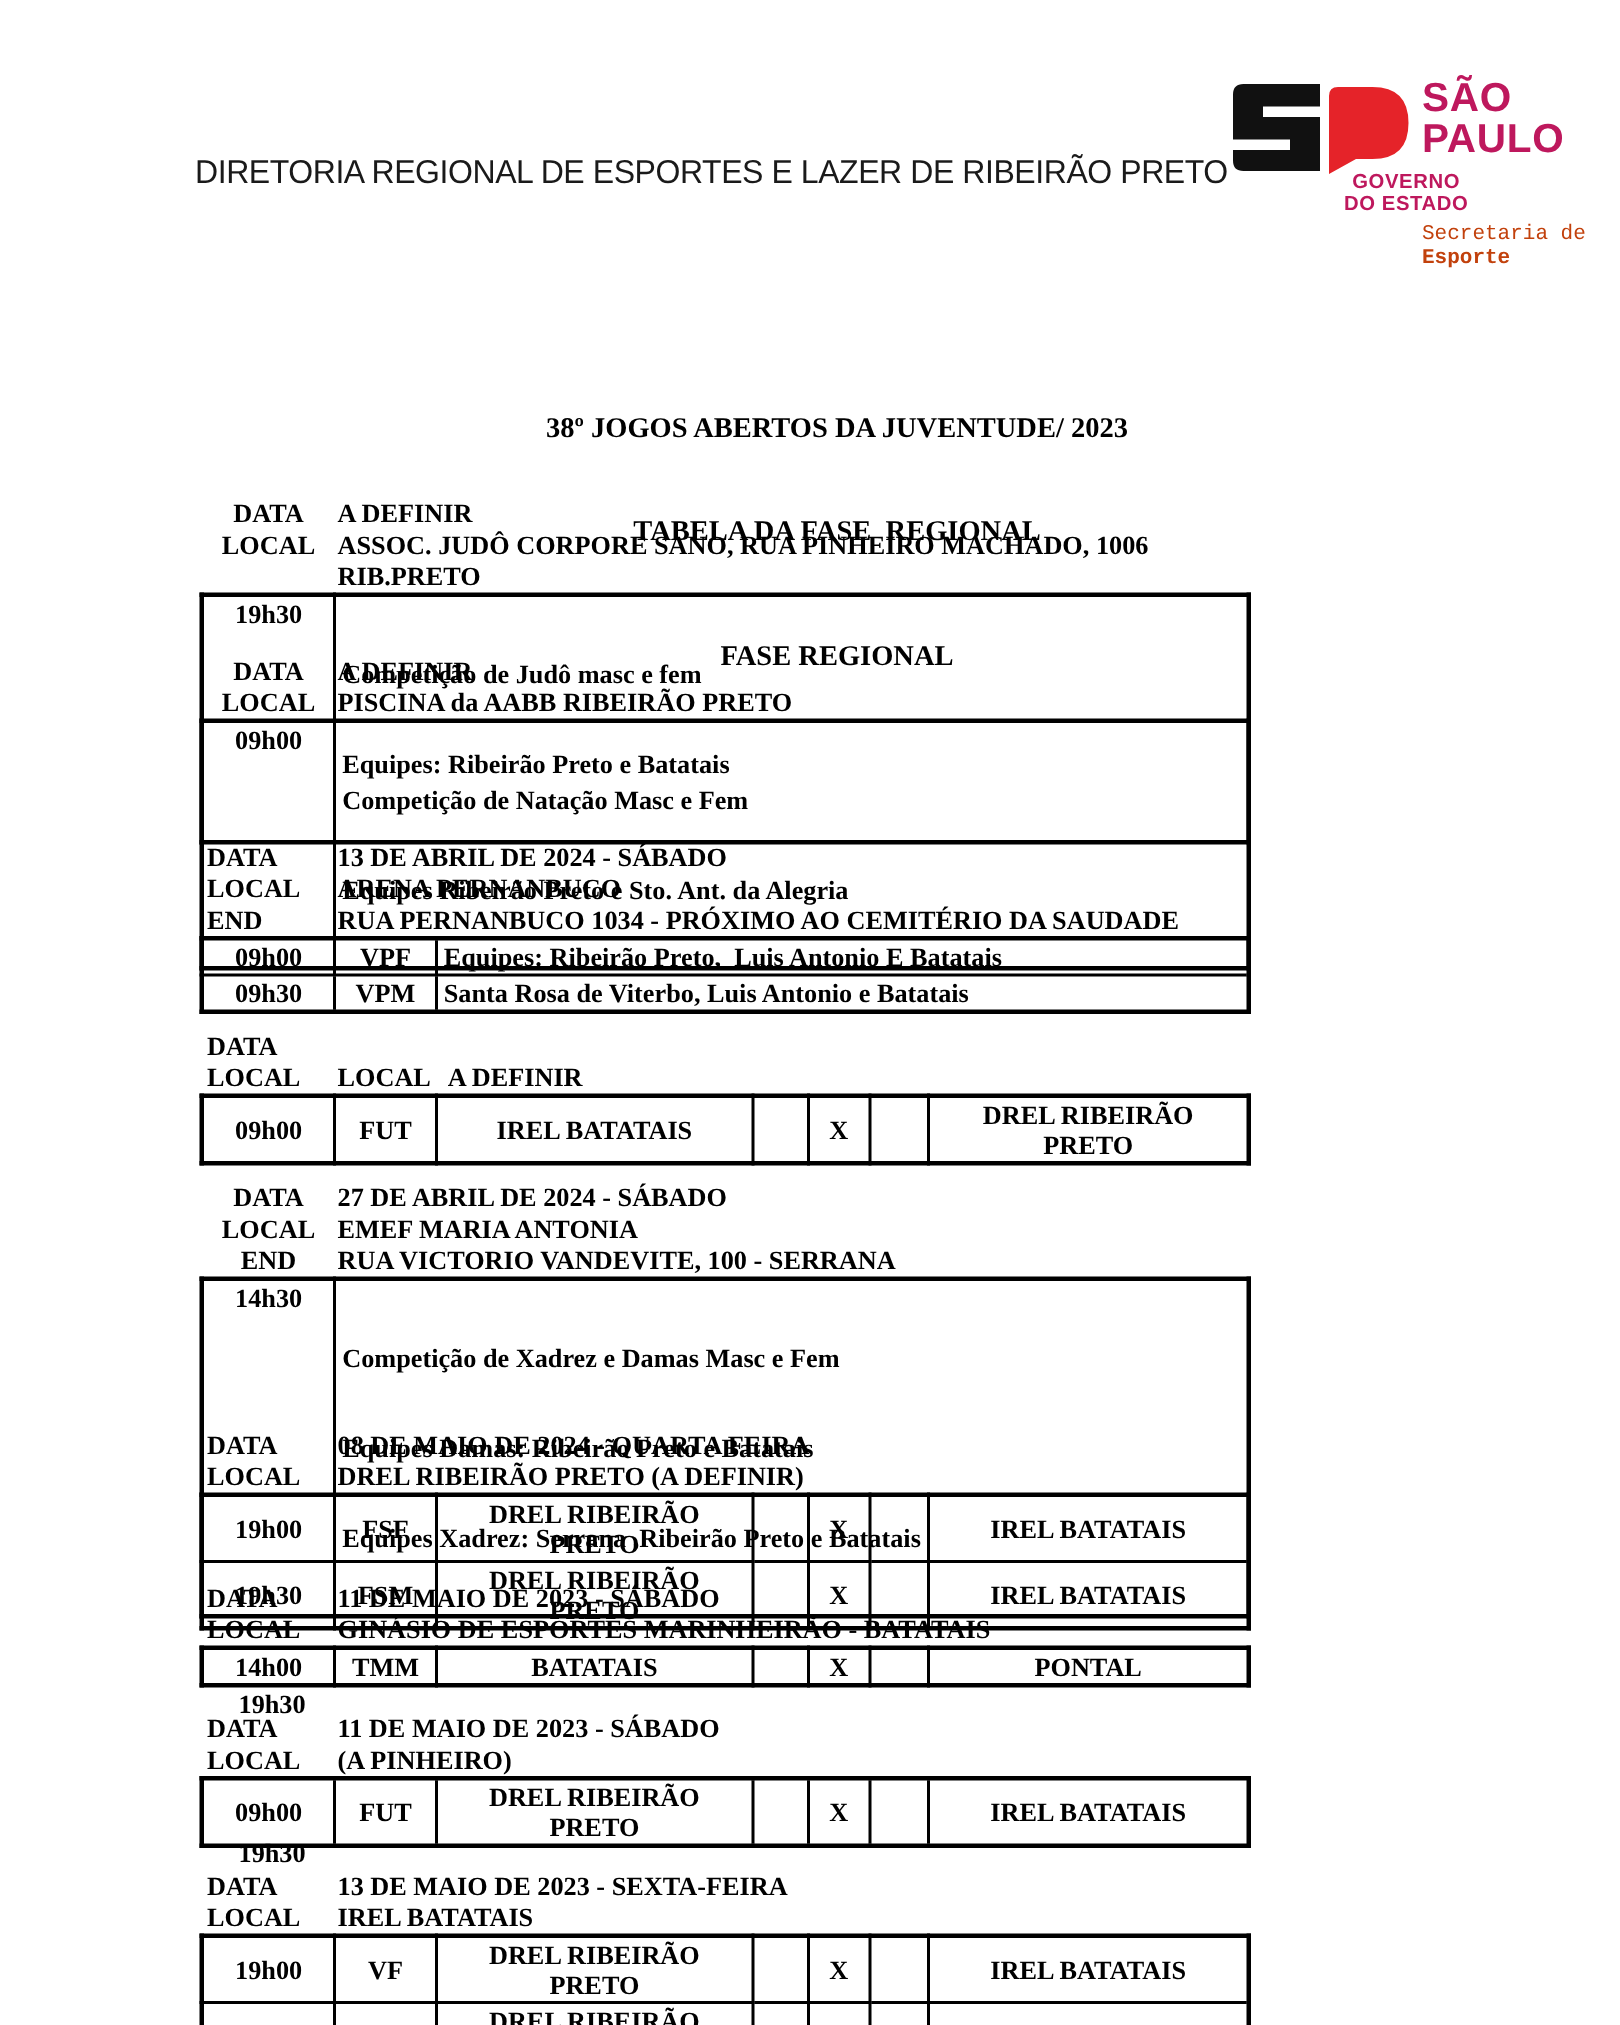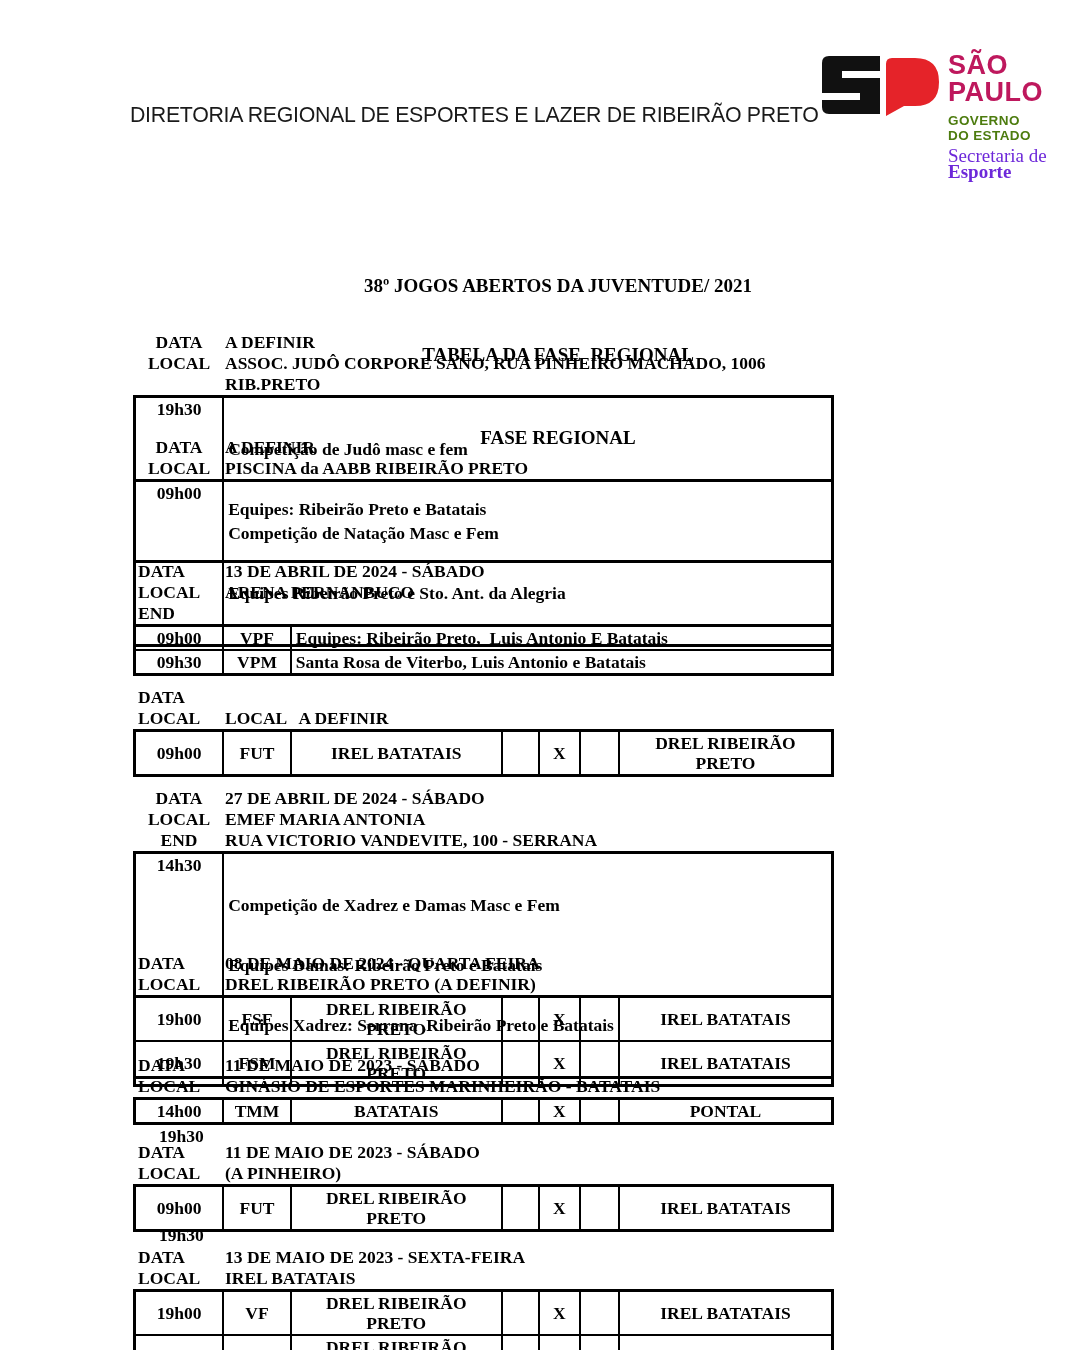--- a/index.html
+++ b/index.html
@@ -6,24 +6,24 @@
   html,body { background:#ffffff; }
   body { width:1080px; height:1350px; font-family:"Liberation Serif","DejaVu Serif",serif; color:#000; }
   .page { position:relative; width:1080px; height:1350px; background:#fff; overflow:hidden; }
 
   
   .dept { position:absolute; left:130px; top:102px; font-family:"Liberation Sans","DejaVu Sans",sans-serif;
           font-size:22px; letter-spacing:-0.3px; transform:scaleX(0.97); transform-origin:left top; color:#1a1a1a; }
   .logo-glyph { position:absolute; left:822px; top:56px; }
   .brand { position:absolute; left:948px; top:52px; font-family:"Liberation Sans","DejaVu Sans",sans-serif;
            font-weight:bold; font-size:27px; line-height:27px; letter-spacing:0.5px; color:#be185d; }
-  .gov   { position:absolute; left:948px; top:114px; font-family:"Liberation Sans","DejaVu Sans",sans-serif;
-           font-weight:bold; font-size:13.5px; line-height:14.5px; letter-spacing:0.4px; color:#4d7c0f; }
-  .secr  { position:absolute; left:948px; top:148px; font-family:Liberation Serif, serif;
-           font-size:19px; line-height:16px; color:#6d28d9; }
+  .gov   { position:absolute; left:896px; top:114px; font-family:"Liberation Sans","DejaVu Sans",sans-serif;
+           font-weight:bold; font-size:13.5px; line-height:14.5px; letter-spacing:0.4px; color:#be185d;text-align:center; }
+  .secr  { position:absolute; left:948px; top:148px; font-family:Liberation Mono, monospace;
+           font-size:14px; line-height:16px; color:#c2410c; }
   .secr .b { font-weight:bold; }
 
   
   .titles { position:absolute; left:133px; top:228px; width:850px; text-align:center;
             font-weight:bold; font-size:19px; line-height:23px; white-space:pre; }
   .titles .phase { margin-top:14px; }
 
   
   .sec { position:absolute; left:133px; width:701px; font-weight:bold; font-size:17.5px; }
   .meta { display:flex; line-height:21px; }
@@ -61,21 +61,21 @@
   <div class="gov">
     <div>GOVERNO</div>
     <div>DO ESTADO</div>
   </div>
   <div class="secr">
     <div>Secretaria de</div>
     <div class="b">Esporte</div>
   </div>
 
   <div class="titles">
-    <div>38º JOGOS ABERTOS DA JUVENTUDE/ 2021</div>
+    <div>38º JOGOS ABERTOS DA JUVENTUDE/ 2023</div>
     <div>TABELA DA FASE  REGIONAL</div>
     <div class="phase">FASE REGIONAL</div>
   </div>
 
   <section class="sec center-lbl" style="top:332px">
     <div class="meta">
       <span class="lbl">DATA</span>
       <span class="val">A DEFINIR</span>
     </div>
     <div class="meta">
@@ -129,20 +129,21 @@
     <div class="meta">
       <span class="lbl">DATA</span>
       <span class="val">13 DE ABRIL DE 2024 - SÁBADO</span>
     </div>
     <div class="meta">
       <span class="lbl">LOCAL</span>
       <span class="val">ARENA PERNANBUCO</span>
     </div>
     <div class="meta">
       <span class="lbl">END</span>
+      <span class="val">RUA PERNANBUCO 1034 - PRÓXIMO AO CEMITÉRIO DA SAUDADE</span>
     </div>
     <table class="tbl">
       <colgroup>
           <col style="width:12.7%">
           <col style="width:9.7%">
           <col style="width:77.6%">
         </colgroup>
       <tbody>
           <tr>
         <td class="c">09h00</td>

